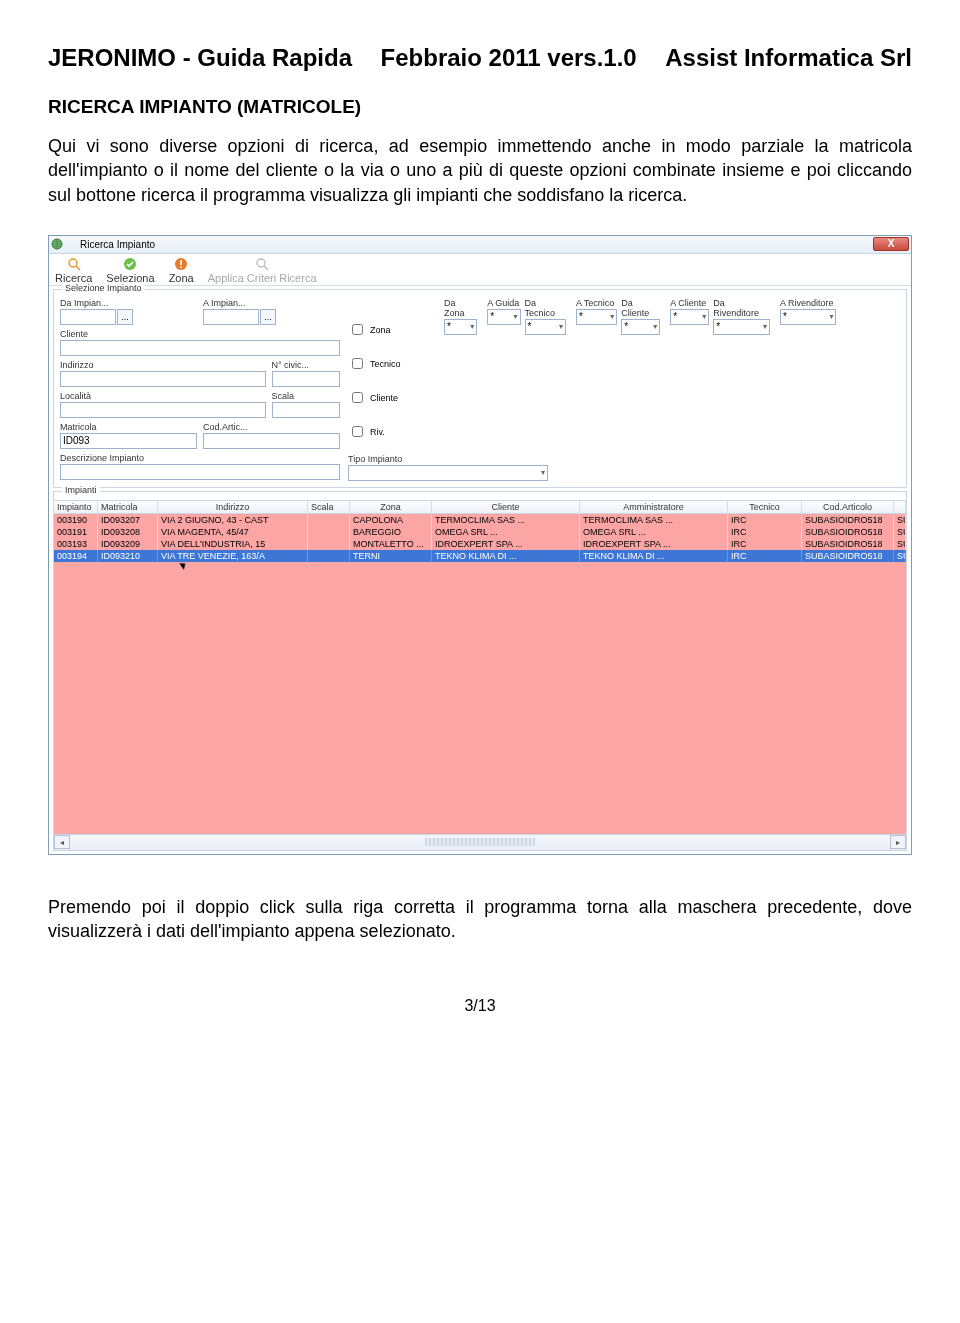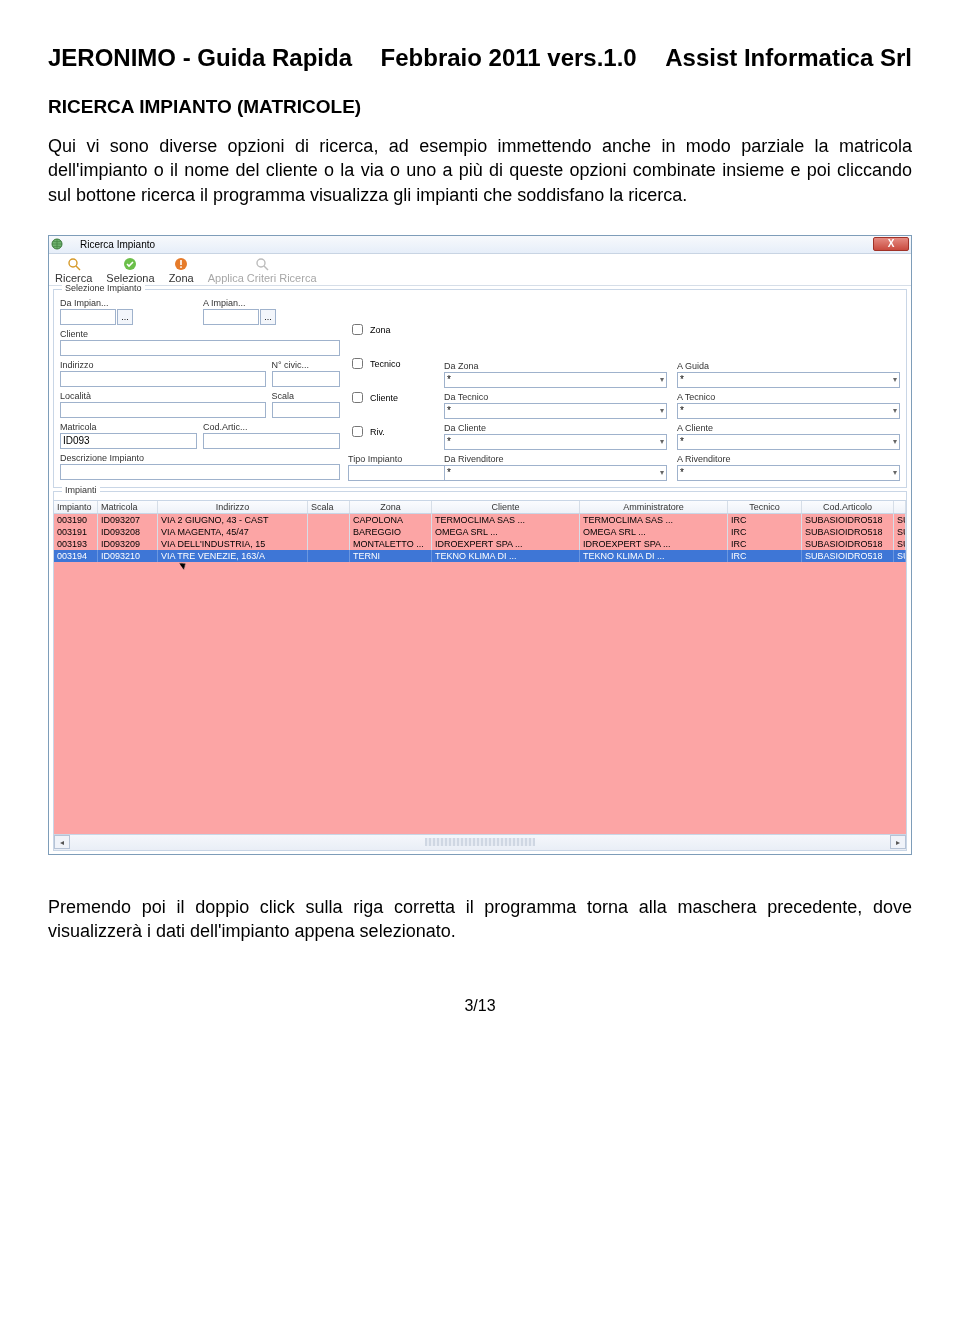--- a/index.html
+++ b/index.html
@@ -59,21 +59,21 @@
     position: relative;
     padding: 8px 6px 6px 6px;
   }
   .groupbox > .legend {
     position: absolute; top: -7px; left: 8px;
     background: #fff; padding: 0 3px; font-size: 9px; color:#333;
   }
   .form-grid { display:flex; gap:8px; }
   .col-left { width: 280px; display:flex; flex-direction:column; gap:4px; }
   .col-mid  { width: 88px;  display:flex; flex-direction:column; gap:4px; padding-top:18px;}
-  .col-right{ flex:1; display:flex; flex-direction:column; gap:4px;justify-content:flex-end; }
+  .col-right{ flex:1; display:flex; flex-direction:row; gap:4px; }
 
   .lbl { font-size:9px; color:#333; margin-bottom:1px; }
   .fld input[type="text"] {
     width:100%; height:16px; border:1px solid #9fb2cc; font-size:10px; padding:0 2px;
   }
   .small-input { width:56px !important; display:inline-block; }
   .dots-btn {
     width:16px; height:16px; border:1px solid #9fb2cc; background:#f3f6fb;
     display:inline-flex; align-items:center; justify-content:center; font-size:9px;
     vertical-align:top; margin-left:1px;

